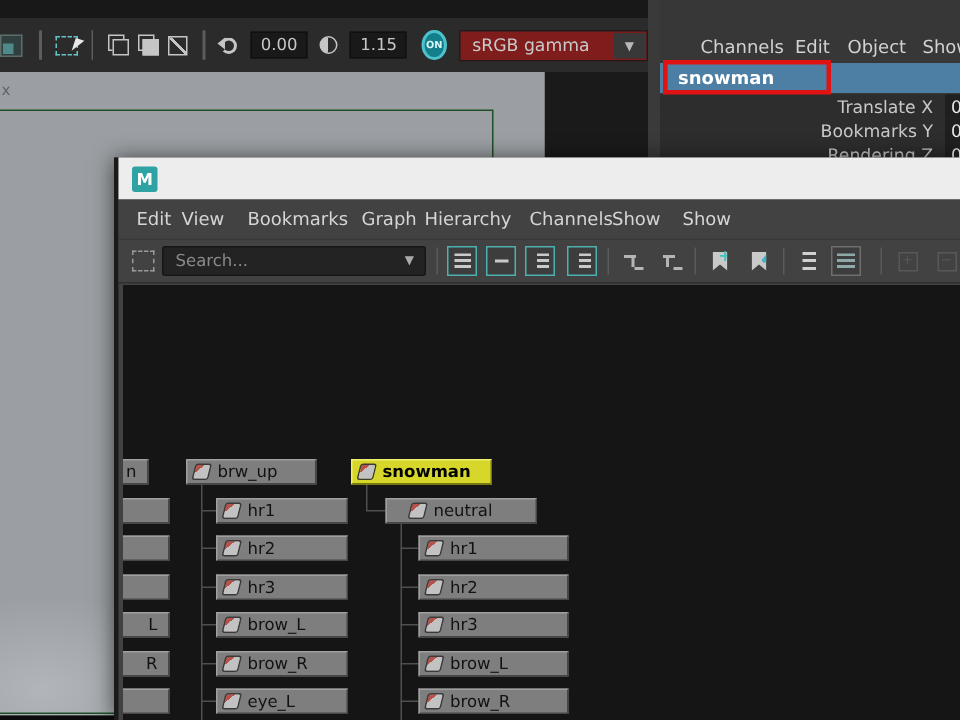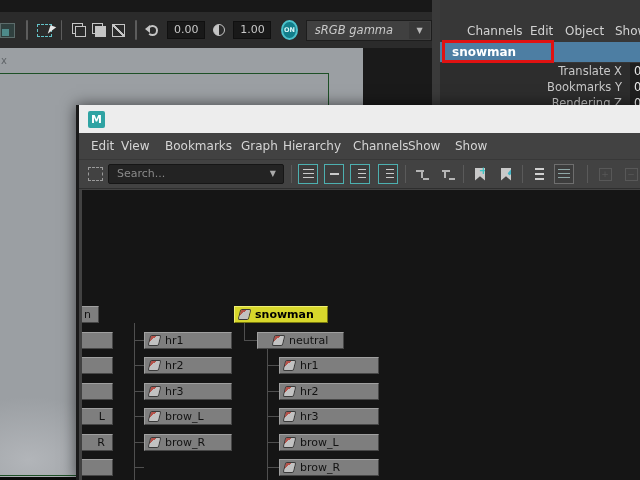--- a/index.html
+++ b/index.html
@@ -27,22 +27,22 @@
       background:linear-gradient(45deg, transparent 44%, #c5c5c5 44%, #c5c5c5 58%, transparent 58%); }
   .icon-exposure { width:11px; height:11px; border:2px solid #c5c5c5; border-radius:50%; border-left-color:transparent; position:relative; }
   .icon-exposure::after{ content:""; position:absolute; left:-4px; top:-2px; width:0; height:0;
       border-top:4px solid transparent; border-bottom:4px solid transparent; border-right:5px solid #c5c5c5; }
   .icon-contrast { width:12px; height:12px; border:1px solid #c5c5c5; border-radius:50%;
       background:linear-gradient(90deg, #c5c5c5 50%, transparent 50%); }
   .numfield { width:46px; height:18px; background:#191919; border:1px solid #101010; color:#c8c8c8;
       font-size:11px; line-height:16px; padding-left:6px; margin:0 4px; }
   .on-badge { width:20px; height:20px; border-radius:50%; background:#137f8b; border:2px solid #4cc2cc;
       color:#d8f6f8; font-size:6.5px; font-weight:bold; display:flex; align-items:center; justify-content:center; margin:0 6px; }
-  .colorspace { position:relative; width:157px; height:21px; background:#404040; border:1px solid #1d1d1d;
-      color:#c9c9c9; font-size:11.5px; line-height:19px; padding-left:8px; margin-left:2px;font-style:italic; }
+  .colorspace { position:relative; width:157px; height:21px; background:#7f1d1d; border:1px solid #1d1d1d;
+      color:#c9c9c9; font-size:11.5px; line-height:19px; padding-left:8px; margin-left:2px; }
   .colorspace .arrow { position:absolute; right:1px; top:1px; width:21px; height:17px; background:#383838;
       color:#b8b8b8; font-size:8px; text-align:center; line-height:17px; }
 
   .viewport { position:absolute; left:0; top:48px; width:363px; height:429px;
       background:radial-gradient(140px 90px at 8% 96%, #b2b5b9 0%, #9b9fa3 70%), #9b9fa3; }
   .gate-rect { position:absolute; left:-1px; top:25px; width:330px; height:403px; border:1px solid #1d5026; }
   .gate-x { position:absolute; left:1px; top:7px; color:#5f6468; font-size:10px; }
   .bottom-strip { position:absolute; left:0; top:477px; width:77px; height:3px; background:#0b0b0b; }
 
   
@@ -130,21 +130,21 @@
           <span class="icon-pencilbox"></span>
         </span>
       <span class="sep"></span>
       <span class="tbicon">
           <span class="icon-exposure"></span>
         </span>
       <div class="numfield">0.00</div>
       <span class="tbicon">
           <span class="icon-contrast"></span>
         </span>
-      <div class="numfield">1.00</div>
+      <div class="numfield">1.15</div>
       <div class="on-badge">ON</div>
       <div class="colorspace">
         <span>sRGB gamma</span>
         <span class="arrow">▼</span>
       </div>
     </div>
   </div>
 
   <div class="viewport">
     <span class="gate-x">x</span>
@@ -280,45 +280,53 @@
         </div>
         <div class="gnode cut" style="left: -29px; top: 218px; width: 60px;">
           <span>L</span>
         </div>
         <div class="gnode cut" style="left: -29px; top: 243.5px; width: 60px;">
           <span>R</span>
         </div>
         <div class="gnode cut" style="left: -29px; top: 269px; width: 60px;">
           <span></span>
         </div>
+        <div class="gnode" style="left: 42px; top: 116px; width: 87px;">
+          <span class="nico"></span>
+          <span>brw_up</span>
+        </div>
         <div class="gnode" style="left: 62px; top: 141.5px; width: 88px;">
           <span class="nico"></span>
           <span>hr1</span>
         </div>
         <div class="gnode" style="left: 62px; top: 167px; width: 88px;">
           <span class="nico"></span>
           <span>hr2</span>
         </div>
         <div class="gnode" style="left: 62px; top: 192.5px; width: 88px;">
           <span class="nico"></span>
           <span>hr3</span>
         </div>
         <div class="gnode" style="left: 62px; top: 218px; width: 88px;">
           <span class="nico"></span>
           <span>brow_L</span>
         </div>
         <div class="gnode" style="left: 62px; top: 243.5px; width: 88px;">
           <span class="nico"></span>
           <span>brow_R</span>
         </div>
+        <div class="gnode" style="left: 62px; top: 269px; width: 88px;">
+          <span class="nico"></span>
+          <span>eye_L</span>
+        </div>
         <div class="gnode sel" style="left: 152px; top: 116px; width: 94px;">
           <span class="nico"></span>
           <span>snowman</span>
         </div>
-        <div class="gnode" style="left: 175px; top: 141.5px; width: 87px; padding-left: 16px;">
+        <div class="gnode" style="left: 175px; top: 141.5px; width: 101px; padding-left: 16px;">
           <span class="nico"></span>
           <span>neutral</span>
         </div>
         <div class="gnode" style="left: 197px; top: 167px; width: 100px;">
           <span class="nico"></span>
           <span>hr1</span>
         </div>
         <div class="gnode" style="left: 197px; top: 192.5px; width: 100px;">
           <span class="nico"></span>
           <span>hr2</span>

